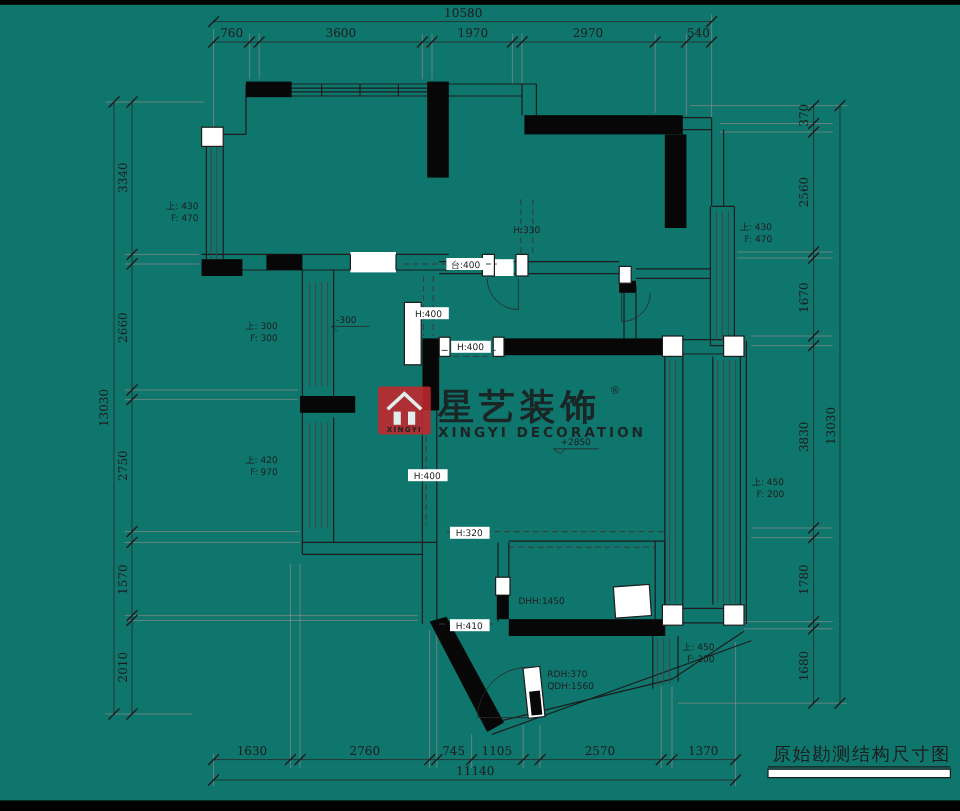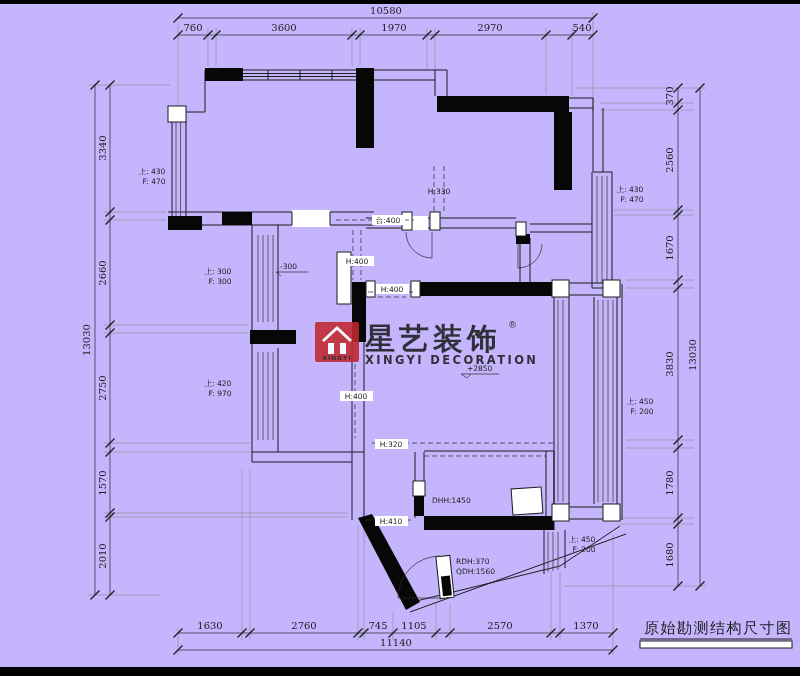--- a/index.html
+++ b/index.html
@@ -1,16 +1,16 @@
 <!DOCTYPE html>
 <html><head>
 <meta charset="utf-8">
 <style>
   html,body{margin:0;padding:0;background:#ffffff;}
-  .page{position:relative;width:800px;height:676px;background:#c4b5fd;overflow:hidden;
+  .page{position:relative;width:800px;height:676px;background:#0f766e;overflow:hidden;
         font-family:"DejaVu Serif", "Liberation Serif", serif;}
   svg{display:block;}
   text{fill:#1c1c1c;}
   .dimtxt{font-size:10px;}
   .lbl{font-size:7.5px;font-family:"DejaVu Sans","Liberation Sans",sans-serif;}
   .thin{stroke:#1c1c1c;stroke-width:1;fill:none;}
   .hair{stroke:#2a2a2a;stroke-width:0.7;fill:none;}
   .ext{stroke:#8a8a8a;stroke-width:0.6;fill:none;}
   .dash{stroke:#3a3a3a;stroke-width:0.8;fill:none;stroke-dasharray:5 3;}
   .blk{fill:#070707;stroke:none;}

